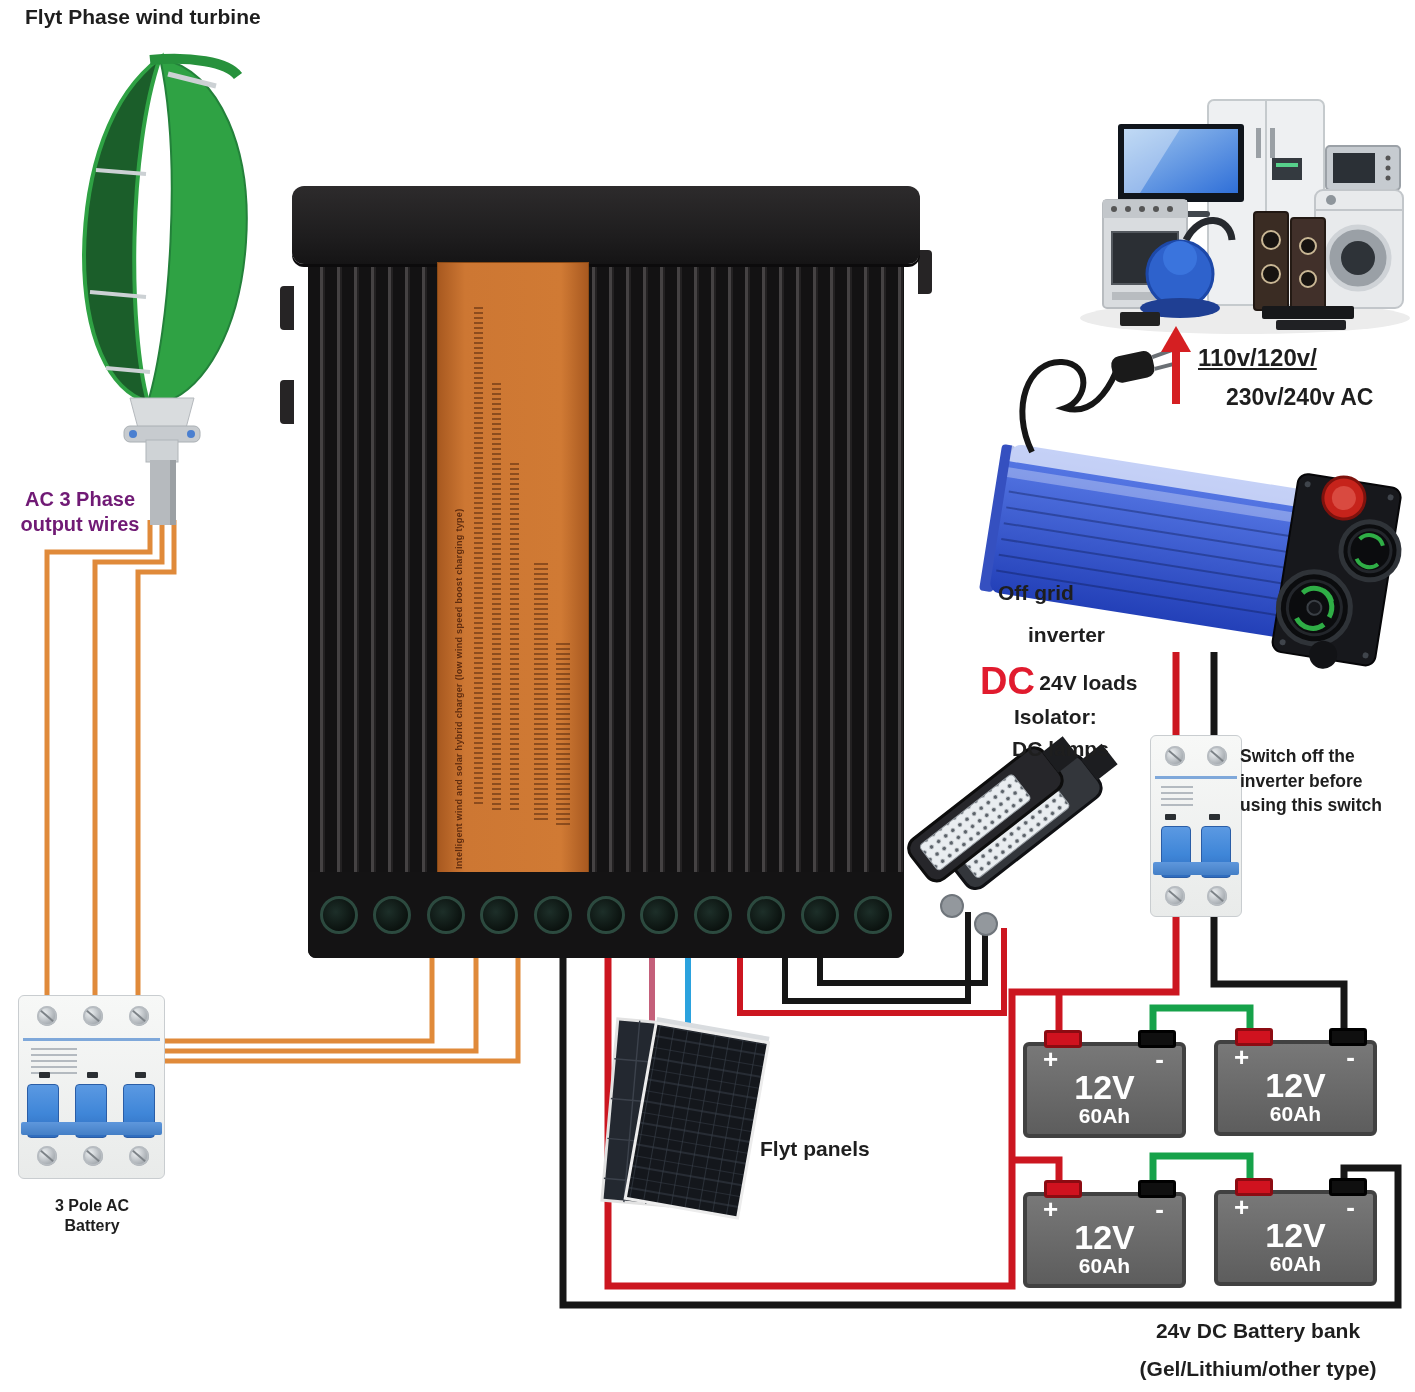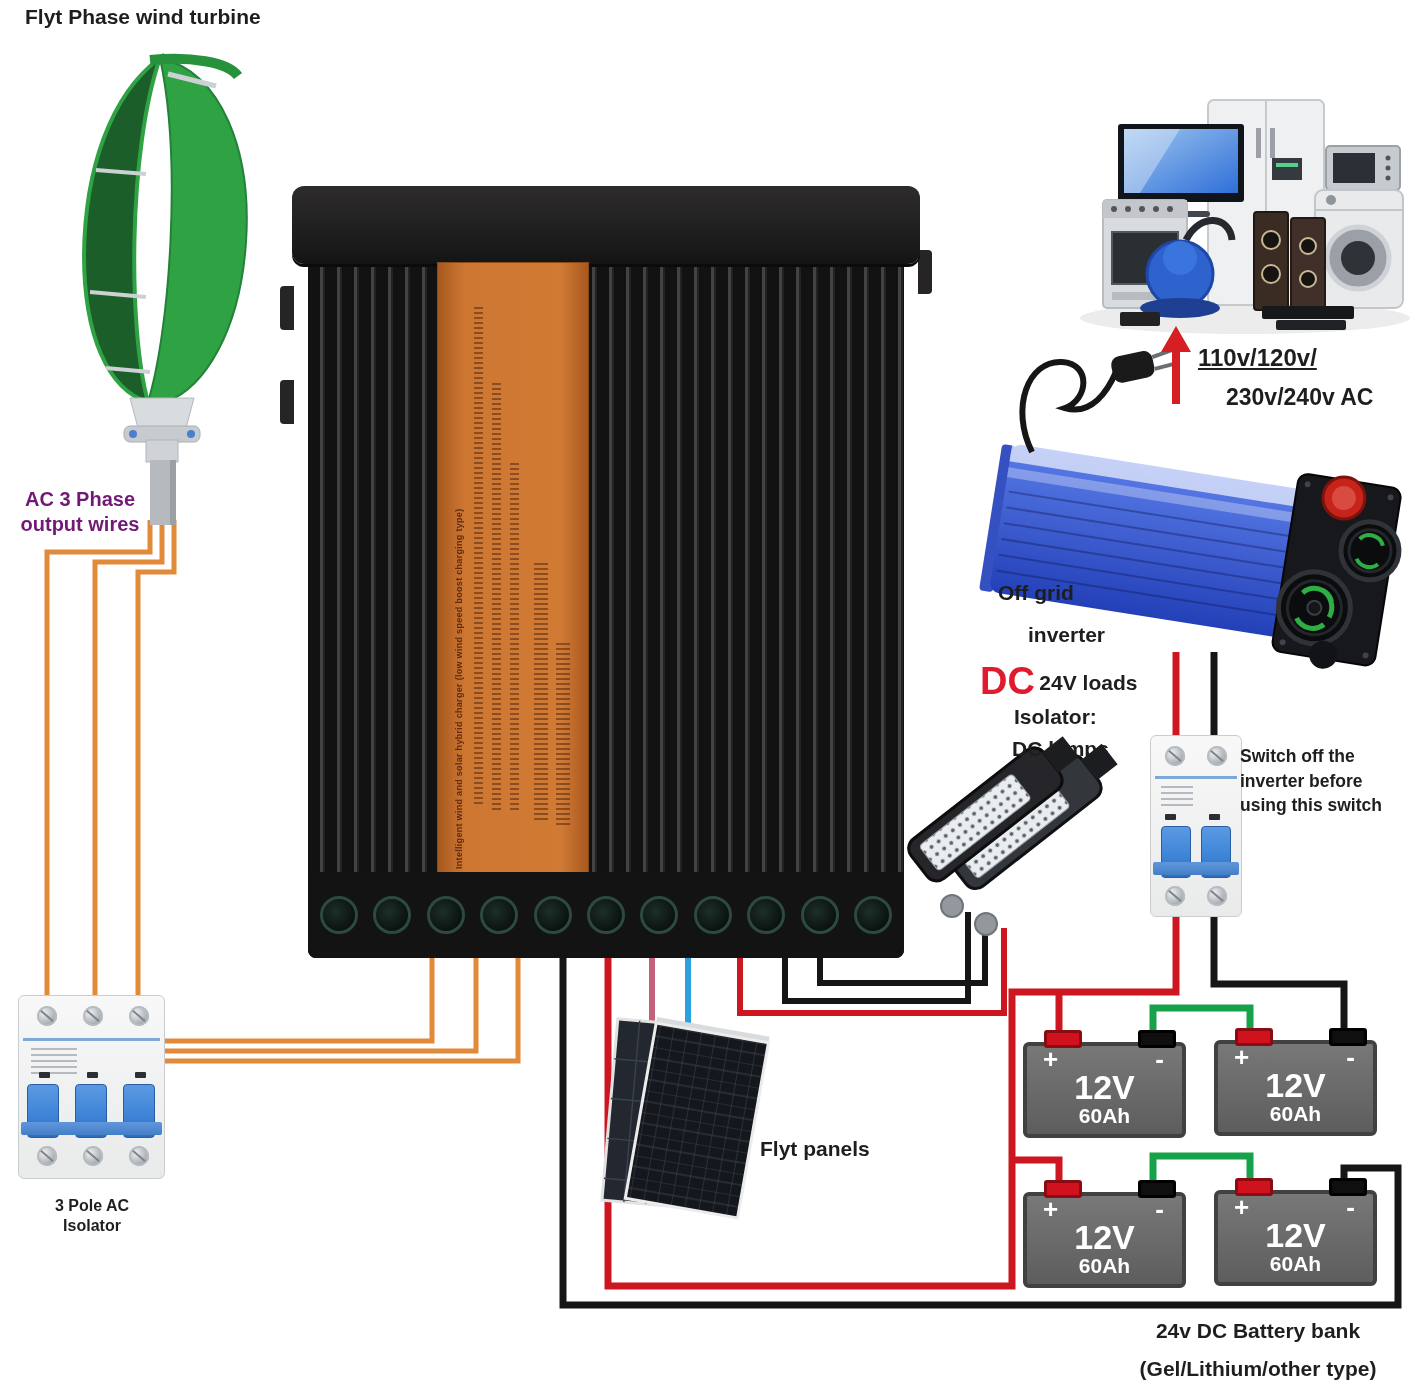--- a/index.html
+++ b/index.html
@@ -252,21 +252,21 @@
 
   <div class="lbl" style="left:25px;top:4px;font-size:21px;">Flyt Phase wind turbine</div>
 
   <div class="lbl center" style="left:0;top:487px;width:160px;font-size:20px;color:#701a75;">
     <div>AC 3 Phase</div>
     <div>output wires</div>
   </div>
 
   <div class="lbl center" style="left:18px;top:1196px;width:148px;font-size:16px;">
     <div>3 Pole AC</div>
-    <div>Isolator</div>
+    <div>Battery</div>
   </div>
 
 
   <div class="lbl" style="left:1198px;top:343px;font-size:24px;text-decoration:underline;">110v/120v/</div>
   <div class="lbl" style="left:1194px;top:383px;font-size:23px;margin-left:32px;">230v/240v AC</div>
 
   <div class="lbl" style="left:998px;top:580px;font-size:21px;">Off grid</div>
   <div class="lbl" style="left:1028px;top:622px;font-size:21px;">inverter</div>
 
   <div class="lbl" style="left:980px;top:664px;width:200px;">

